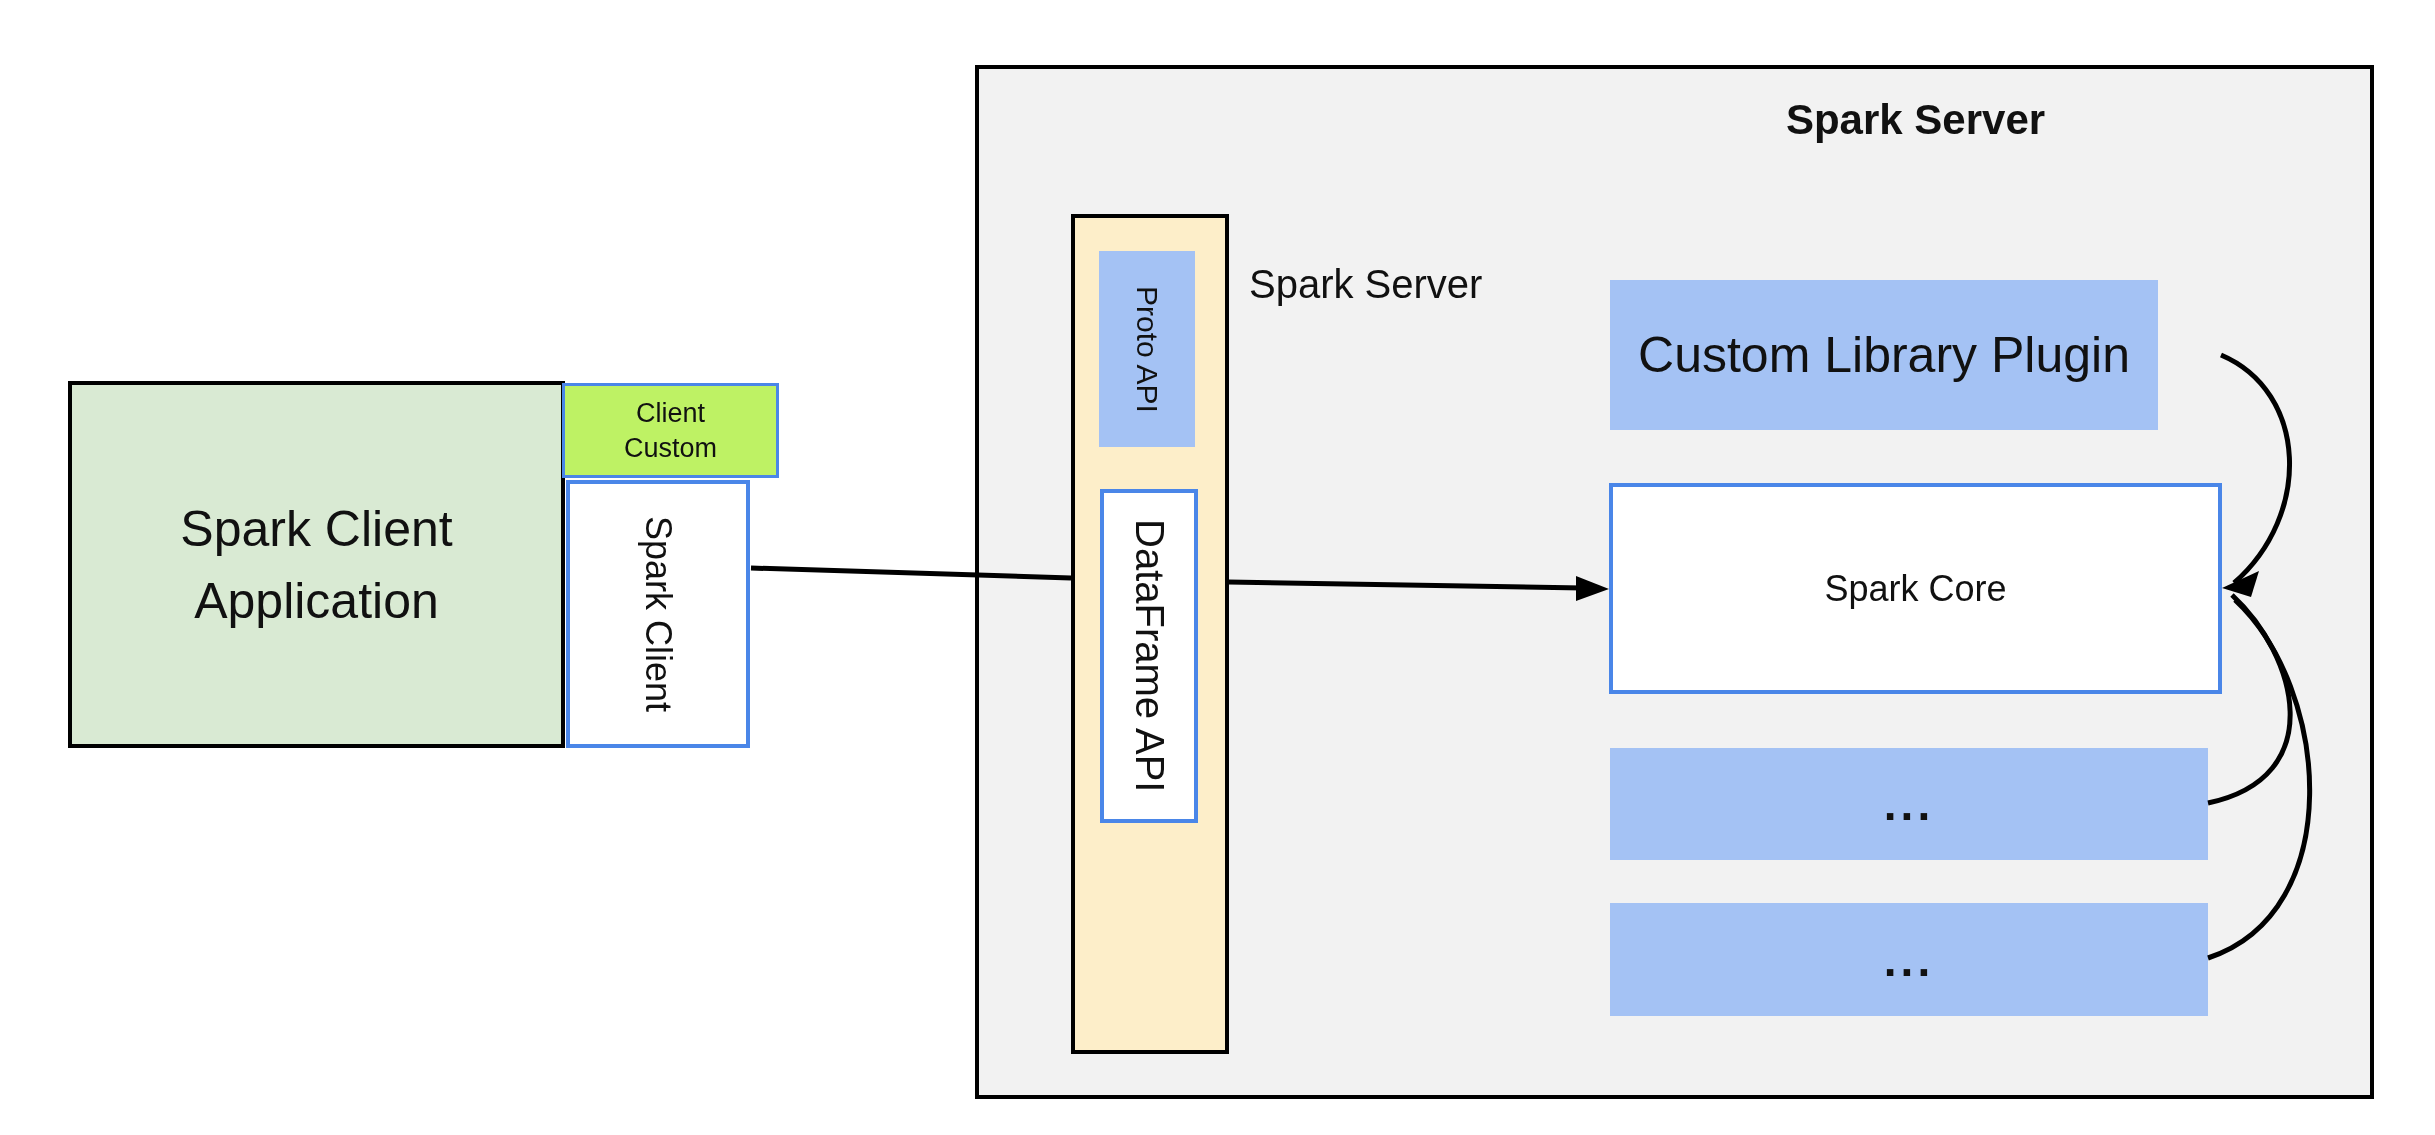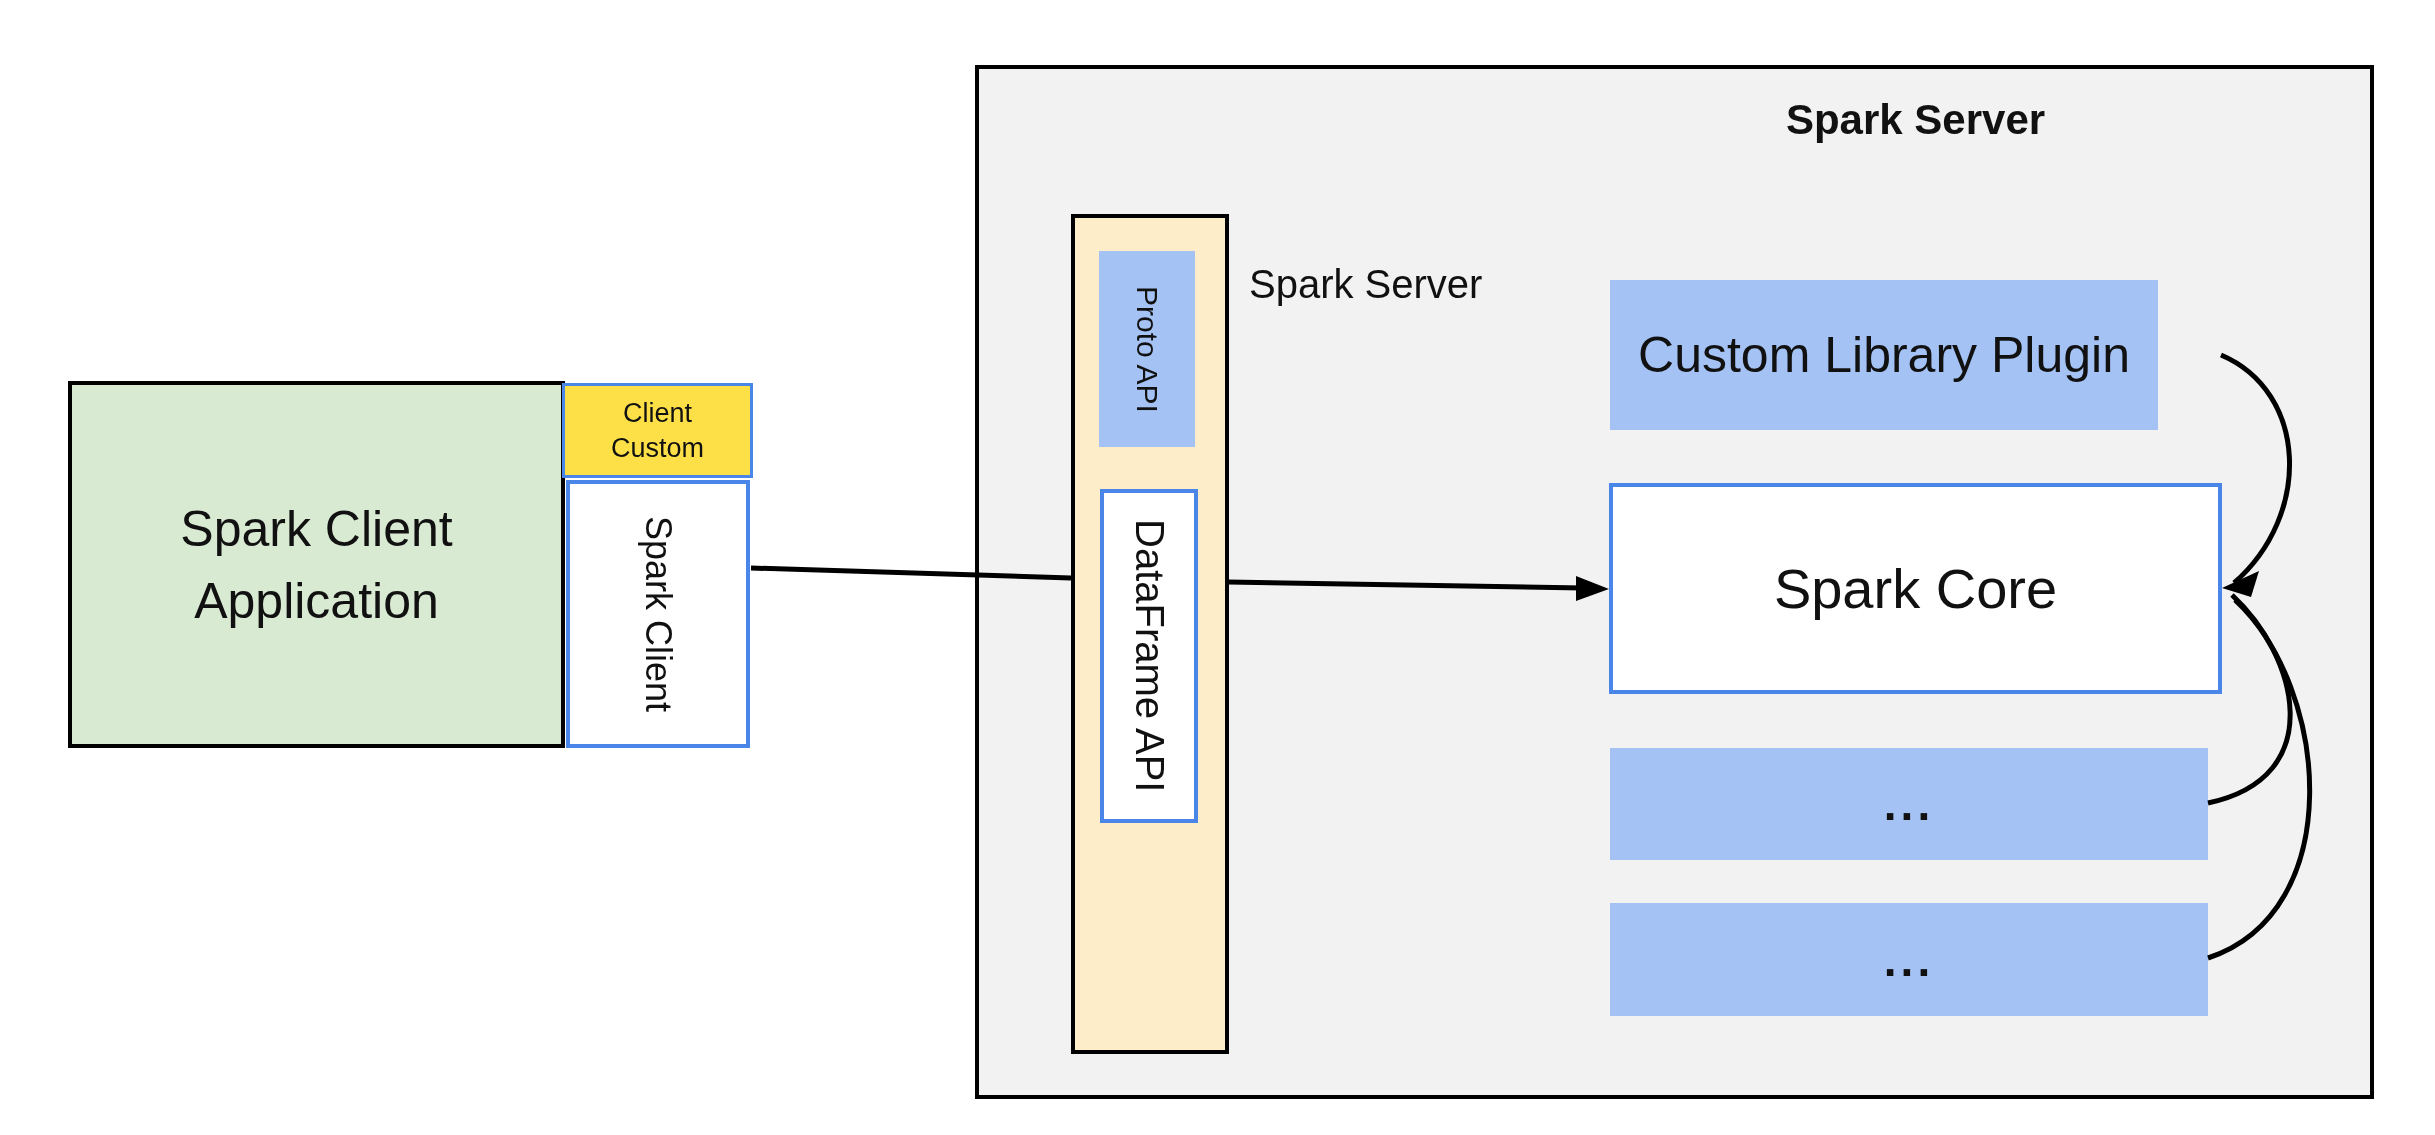--- a/index.html
+++ b/index.html
@@ -53,38 +53,38 @@
     font-size:40px;line-height:61px;text-align:left;
   }
 
   
   .plugin-box{
     left:1610px;top:280px;width:548px;height:150px;
     background:#a4c2f4;font-size:50px;
   }
   .core-box{
     left:1609px;top:483px;width:613px;height:211px;
-    background:#ffffff;border:4px solid #4a86e8;font-size:56px;
+    background:#ffffff;border:4px solid #4a86e8;font-size:36px;
   }
   .dots-box{
     left:1610px;width:598px;height:112px;
     background:#a4c2f4;font-size:46px;font-weight:bold;letter-spacing:4px;
   }
   .dots-1{top:748px;}
   .dots-2{top:903px;height:113px;}
 
   
   .green-box{
     left:68px;top:381px;width:497px;height:367px;
     background:#d9ead3;border:4px solid #000000;
     font-size:50px;line-height:72px;
   }
   .package-box{
-    left:562px;top:383px;width:191px;height:95px;
-    background:#fde047;border:3px solid #4a86e8;
+    left:562px;top:383px;width:217px;height:95px;
+    background:#bef264;border:3px solid #4a86e8;
     font-size:27px;line-height:35px;
   }
   .spark-client-box{
     left:566px;top:480px;width:184px;height:268px;
     background:#ffffff;border:4px solid #4a86e8;
   }
   .spark-client-box .vtext{font-size:36px;}
 
   svg.overlay{position:absolute;left:0;top:0;pointer-events:none;}
 </style>

